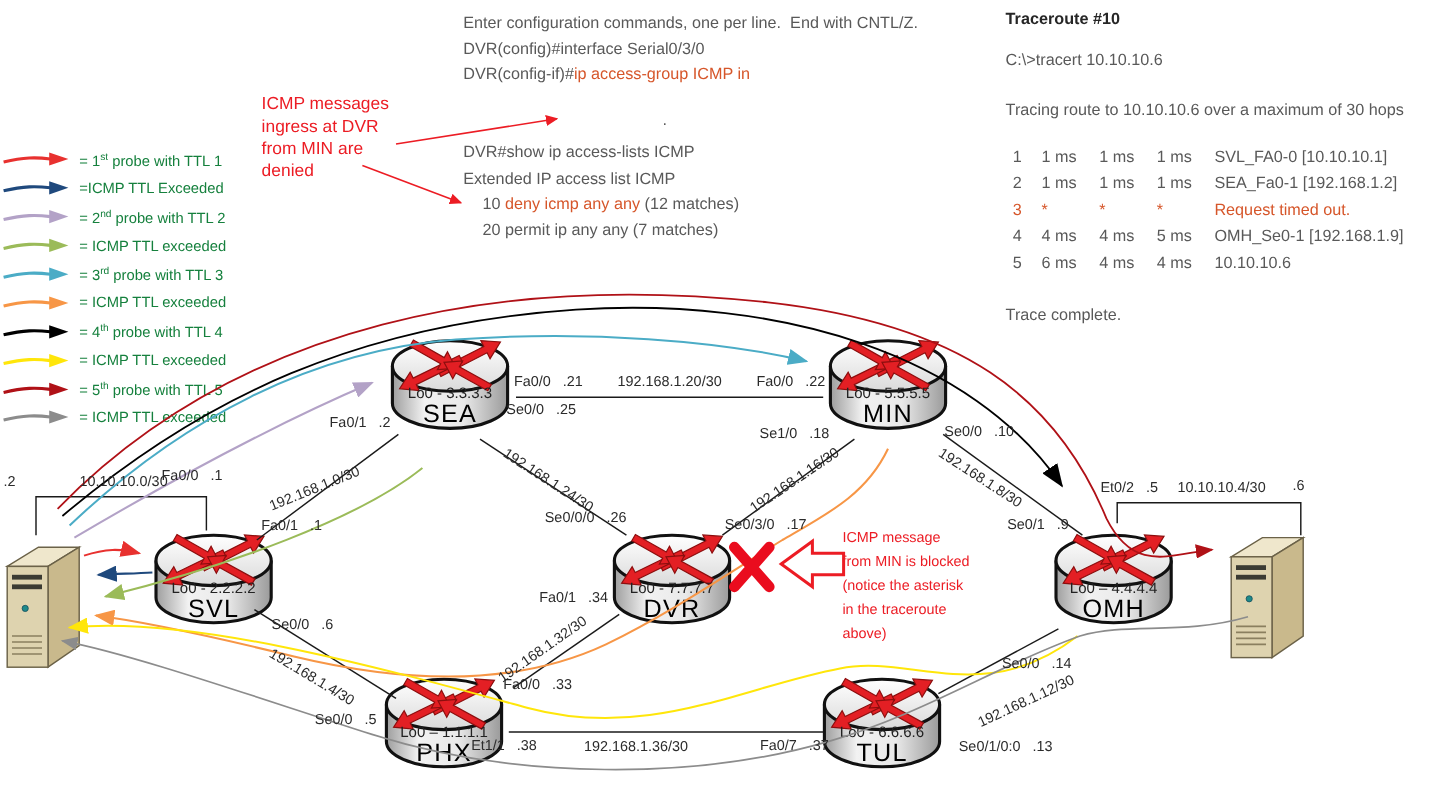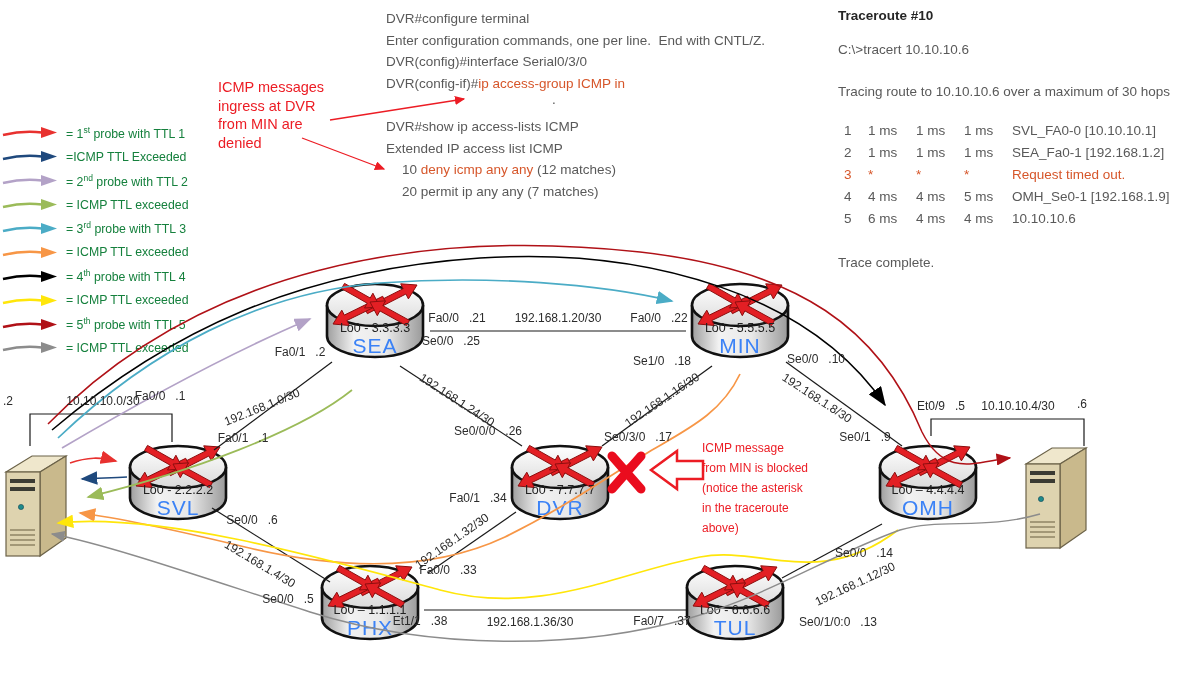--- a/index.html
+++ b/index.html
@@ -29,21 +29,21 @@
   #legend{position:absolute;left:2px;top:121px;}
   .lg-row{display:flex;align-items:center;height:23.9px;}
   .lg-arrow{width:56px;height:15px;flex:0 0 56px;}
   .lg-label{color:#15803d;font-size:12.3px;margin-left:8px;white-space:pre;}
   .lg-label sup{font-size:8.5px;}
   
   .router{position:absolute;width:110px;height:100px;}
   .router .r-lo{position:absolute;left:0;top:49px;width:100%;text-align:center;
                 font-size:12.5px;color:#222;white-space:pre;}
   .router .r-name{position:absolute;left:0;top:62px;width:100%;text-align:center;
-                font-size:21px;color:#3b82f6;letter-spacing:1px;}
+                font-size:21px;color:#000000;letter-spacing:1px;}
   .pc{position:absolute;}
   
   .n-label{position:absolute;color:#2b2b2b;font-size:12px;white-space:pre;}
   #overlay{position:absolute;left:0;top:0;pointer-events:none;}
   #labels,.ann{pointer-events:none;}
 </style>
 </head>
 <body>
 
 <div id="stage">
@@ -56,21 +56,21 @@
         <stop offset="0.62" stop-color="#e9e9e9"></stop>
           <stop offset="1" stop-color="#9a9a9a"></stop>
       </linearGradient>
       <linearGradient id="cylTop" x1="0" y1="0" x2="0" y2="1">
         <stop offset="0" stop-color="#ffffff"></stop>
           <stop offset="1" stop-color="#dadada"></stop>
       </linearGradient>
     </defs>
   </svg>
 
-  <div class="cli-block" id="cli-config" style="left:386px;top:8px;"><div class="cli-line">DVR#configure terminal</div><div class="cli-line">Enter configuration commands, one per line.  End with CNTL/Z.</div><div class="cli-line">DVR(config)#interface Serial0/3/0</div><div class="cli-line"><span>DVR(config-if)#</span><span class="hl">ip access-group ICMP in</span></div></div>
+  <div class="cli-block" id="cli-config" style="left:386px;top:8px;"><div class="cli-line">Enter configuration commands, one per line.  End with CNTL/Z.</div><div class="cli-line">DVR(config)#interface Serial0/3/0</div><div class="cli-line"><span>DVR(config-if)#</span><span class="hl">ip access-group ICMP in</span></div></div>
   <span class="stray-dot" style="left:552px;top:92px;position:absolute;">.</span>
 
   <div class="cli-block" id="cli-acl" style="left:386px;top:116px;"><div class="cli-line">DVR#show ip access-lists ICMP</div><div class="cli-line">Extended IP access list ICMP</div><div class="cli-line indent"><span>10 </span><span class="hl">deny icmp any any</span><span> (12 matches)</span></div><div class="cli-line indent">20 permit ip any any (7 matches)</div></div>
 
   <div class="ann" id="ann-denied" style="left:218px;top:78px;"><div>ICMP messages</div><div>ingress at DVR</div><div>from MIN are</div><div>denied</div></div>
 
   <div id="trace-panel">
     <div id="trace-title">Traceroute #10</div>
     <div id="trace-command">C:\&gt;tracert 10.10.10.6</div>
     <div id="trace-header">Tracing route to 10.10.10.6 over a maximum of 30 hops</div>
@@ -344,21 +344,21 @@
       <div class="n-label" style="left: 659px; top: 318px; transform: translate(-50%, -50%) rotate(0deg);">Fa0/0   .22</div>
       <div class="n-label" style="left: 451px; top: 341px; transform: translate(-50%, -50%) rotate(0deg);">Se0/0   .25</div>
       <div class="n-label" style="left: 457px; top: 400px; transform: translate(-50%, -50%) rotate(33deg);">192.168.1.24/30</div>
       <div class="n-label" style="left: 488px; top: 431px; transform: translate(-50%, -50%) rotate(0deg);">Se0/0/0   .26</div>
       <div class="n-label" style="left: 662px; top: 361px; transform: translate(-50%, -50%) rotate(0deg);">Se1/0   .18</div>
       <div class="n-label" style="left: 662px; top: 400px; transform: translate(-50%, -50%) rotate(-34deg);">192.168.1.16/30</div>
       <div class="n-label" style="left: 638px; top: 437px; transform: translate(-50%, -50%) rotate(0deg);">Se0/3/0   .17</div>
       <div class="n-label" style="left: 816px; top: 359px; transform: translate(-50%, -50%) rotate(0deg);">Se0/0   .10</div>
       <div class="n-label" style="left: 817px; top: 398px; transform: translate(-50%, -50%) rotate(33deg);">192.168.1.8/30</div>
       <div class="n-label" style="left: 865px; top: 437px; transform: translate(-50%, -50%) rotate(0deg);">Se0/1   .9</div>
-      <div class="n-label" style="left: 941px; top: 406px; transform: translate(-50%, -50%) rotate(0deg);">Et0/9   .5</div>
+      <div class="n-label" style="left: 941px; top: 406px; transform: translate(-50%, -50%) rotate(0deg);">Et0/2   .5</div>
       <div class="n-label" style="left: 1018px; top: 406px; transform: translate(-50%, -50%) rotate(0deg);">10.10.10.4/30</div>
       <div class="n-label" style="left: 1082px; top: 404px; transform: translate(-50%, -50%) rotate(0deg);">.6</div>
       <div class="n-label" style="left: 252px; top: 520px; transform: translate(-50%, -50%) rotate(0deg);">Se0/0   .6</div>
       <div class="n-label" style="left: 260px; top: 564px; transform: translate(-50%, -50%) rotate(31deg);">192.168.1.4/30</div>
       <div class="n-label" style="left: 288px; top: 599px; transform: translate(-50%, -50%) rotate(0deg); text-align: center;">Se0/0   .5</div>
       <div class="n-label" style="left: 478px; top: 498px; transform: translate(-50%, -50%) rotate(0deg);">Fa0/1   .34</div>
       <div class="n-label" style="left: 452px; top: 541px; transform: translate(-50%, -50%) rotate(-35deg);">192.168.1.32/30</div>
       <div class="n-label" style="left: 448px; top: 570px; transform: translate(-50%, -50%) rotate(0deg);">Fa0/0   .33</div>
       <div class="n-label" style="left: 420px; top: 621px; transform: translate(-50%, -50%) rotate(0deg);">Et1/1   .38</div>
       <div class="n-label" style="left: 530px; top: 622px; transform: translate(-50%, -50%) rotate(0deg);">192.168.1.36/30</div>

